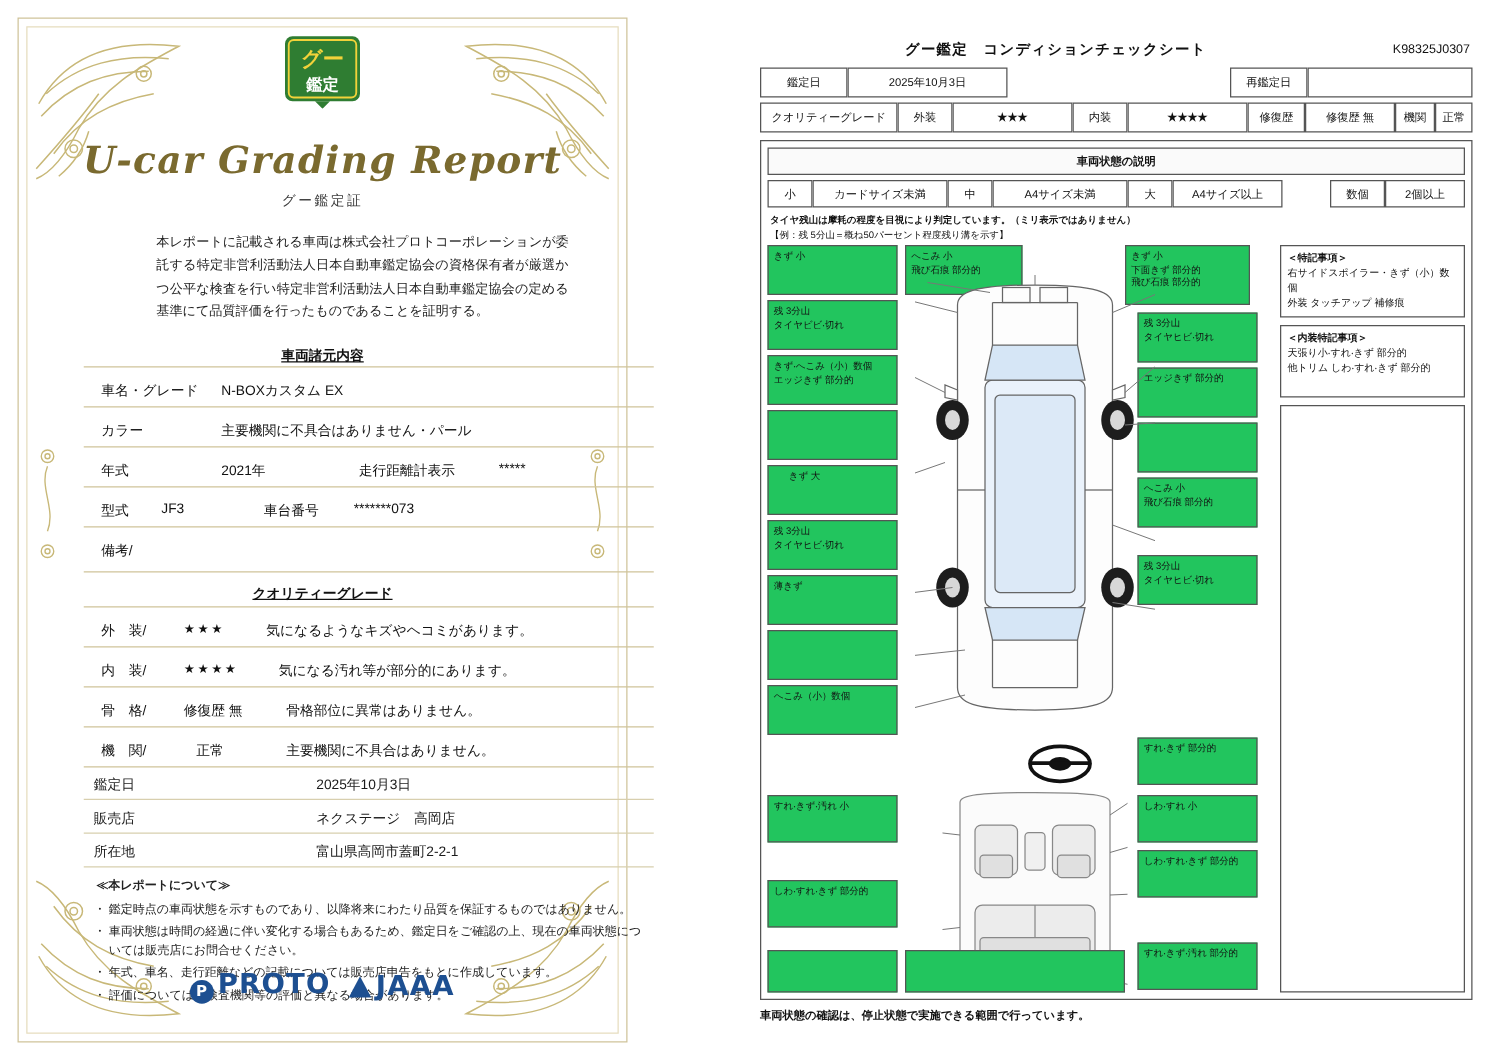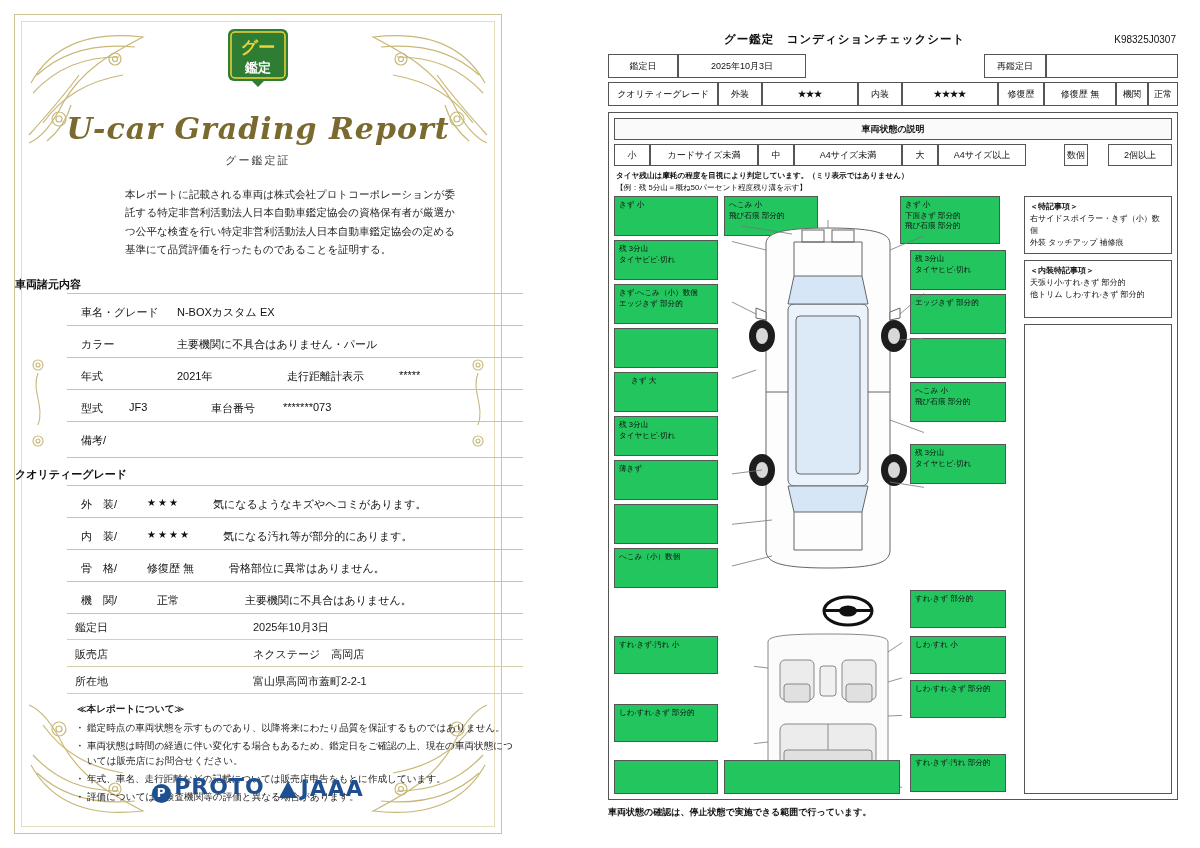--- a/index.html
+++ b/index.html
@@ -43,22 +43,23 @@
   }
   .title-sub {
     position:absolute; top:138px; left:0; right:0; text-align:center;
     font-size:11px; color:#3a3a3a; letter-spacing:2px;
   }
   .intro {
     position:absolute; left:110px; top:170px; width:330px;
     font-size:10.5px; line-height:1.75; color:#222; text-align:justify;
   }
   .sec-title {
-    position:absolute; left:0; right:0; font-size:11px; font-weight:bold;
+    position:absolute; left:0; right:0; text-align:center; font-size:11px; font-weight:bold;
     color:#111;
+    text-decoration:underline;
   }
   .hr { position:absolute; height:1px; background:#cfc39a; }
 
   .row { position:absolute; font-size:11px; color:#111; }
   .row .lbl { position:absolute; left:0; top:0; width:86px; }
   .row .val { position:absolute; left:96px; top:0; white-space:nowrap; }
 
   .stars { letter-spacing:2px; font-size:10px; color:#111; }
 
   .tbl-row {
@@ -254,21 +255,21 @@
     <div class="row" style="left:66px; top:546px;">
       <span class="lbl" style="width:56px;">骨　格/</span>
       <span class="val" style="left:66px;">修復歴 無</span>
       <span class="val" style="left:148px;">骨格部位に異常はありません。</span>
     </div>
     <div class="hr" style="left:52px; top:566px; width:456px;"></div>
 
     <div class="row" style="left:66px; top:578px;">
       <span class="lbl" style="width:56px;">機　関/</span>
       <span class="val" style="left:76px;">正常</span>
-      <span class="val" style="left:164px;">主要機関に不具合はありません。</span>
+      <span class="val" style="left:148px;">主要機関に不具合はありません。</span>
     </div>
     <div class="hr" style="left:52px; top:598px; width:456px;"></div>
 
     <div class="tbl-row" style="top:598px;">
       <span class="k">鑑定日</span>
       <span class="v">2025年10月3日</span>
     </div>
     <div class="tbl-row" style="top:625px;">
       <span class="k">販売店</span>
       <span class="v">ネクステージ　高岡店</span>
@@ -361,21 +362,21 @@
     </div>
     <div class="bx" style="left:190px; top:120px; width:108px; height:22px;">
       <div class="cell-label">A4サイズ未満</div>
     </div>
     <div class="bx" style="left:298px; top:120px; width:36px; height:22px;">
       <div class="cell-label">大</div>
     </div>
     <div class="bx" style="left:334px; top:120px; width:88px; height:22px;">
       <div class="cell-label">A4サイズ以上</div>
     </div>
-    <div class="bx" style="left:460px; top:120px; width:24px; height:22px;">
+    <div class="bx" style="left:460px; top:120px; width:44px; height:22px;">
       <div class="cell-label">数個</div>
     </div>
     <div class="bx" style="left:504px; top:120px; width:64px; height:22px;">
       <div class="cell-label">2個以上</div>
     </div>
 
     <div style="position:absolute; left:12px; top:146px; width:420px;" class="tiny bold">タイヤ残山は摩耗の程度を目視により判定しています。（ミリ表示ではありません）</div>
     <div style="position:absolute; left:12px; top:158px; width:420px;" class="tiny">【例：残 5分山＝概ね50パーセント程度残り溝を示す】</div>
 
     <div class="note-box" style="left:420px; top:172px; width:148px; height:58px;">

